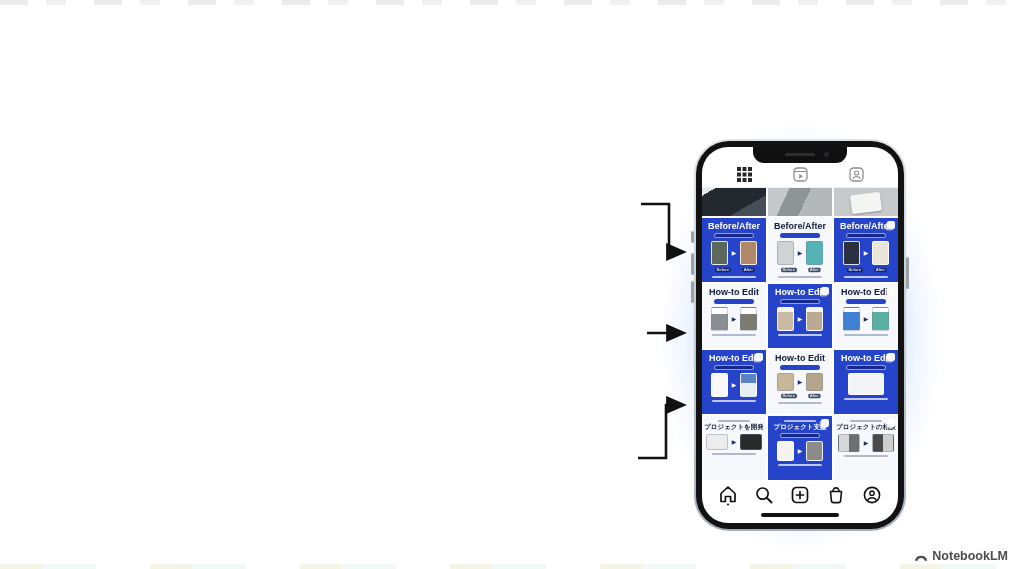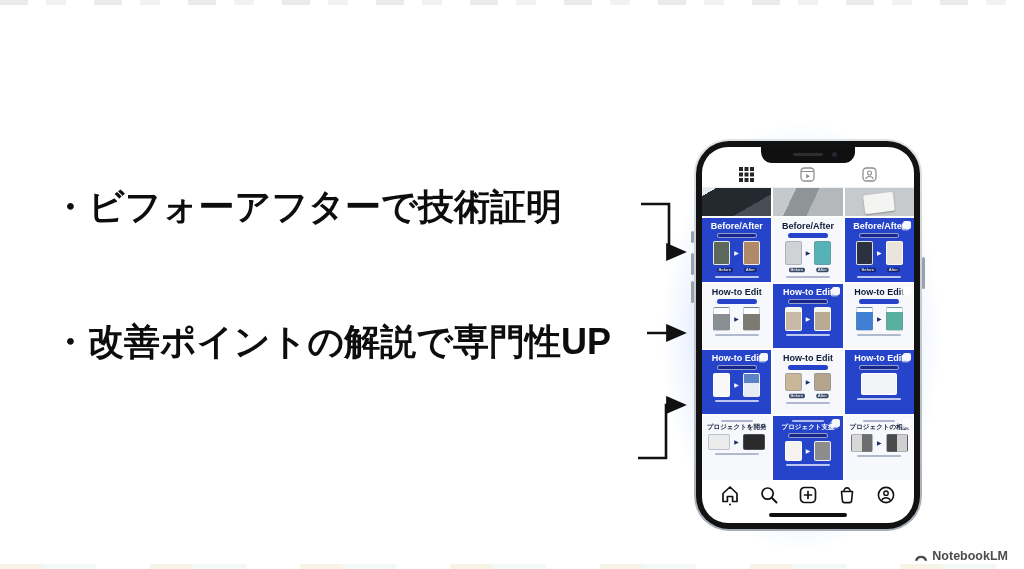--- a/index.html
+++ b/index.html
@@ -19,21 +19,21 @@
 
   
   #arrows{position:absolute;left:0;top:0;z-index:2;pointer-events:none;}
 
   
   .glow{position:absolute;left:648px;top:102px;width:306px;height:470px;z-index:1;
     background:radial-gradient(closest-side,rgba(120,160,250,.55) 45%,rgba(150,185,252,.38) 62%,rgba(190,212,255,.22) 76%,rgba(220,235,255,0) 92%);
     border-radius:60px;}
 
   
-  .phone{position:absolute;left:694px;top:139px;width:228px;height:392px;z-index:3;
+  .phone{position:absolute;left:694px;top:139px;width:212px;height:392px;z-index:3;
     border-radius:35px;background:linear-gradient(180deg,#dfe3e8,#a7aeb7);padding:2px;box-sizing:border-box;}
   .bezel{width:100%;height:100%;background:#121212;border-radius:33px;padding:6px;box-sizing:border-box;}
   .screen{width:100%;height:100%;background:#ffffff;border-radius:26px;position:relative;overflow:hidden;display:flex;flex-direction:column;}
   .notch{position:absolute;top:0;left:50%;transform:translateX(-50%);width:94px;height:16px;background:#101010;border-radius:0 0 11px 11px;z-index:5;}
   .speaker{position:absolute;top:6px;left:50%;transform:translateX(-50%);width:30px;height:3px;background:#2e2e2e;border-radius:2px;}
   .camdot{position:absolute;top:5px;right:18px;width:5px;height:5px;background:#272733;border-radius:50%;}
   .sidebtn{position:absolute;background:#9aa1a9;border-radius:2px;z-index:2;}
   .sb-l1{left:-3px;top:92px;width:3px;height:12px;}
   .sb-l2{left:-3px;top:114px;width:3px;height:22px;}
   .sb-l3{left:-3px;top:142px;width:3px;height:22px;}
@@ -86,22 +86,20 @@
   .watermark{position:absolute;right:16px;bottom:6px;display:flex;align-items:center;gap:4px;color:#4d4d4d;font-size:12.5px;font-weight:700;}
 </style>
 </head>
 <body>
 
 <div id="stage">
   <div class="top-dashes"></div>
   <div class="bottom-strip"></div>
 
 
-  <div class="bullet b1">・ビフォーアフターで技術証明</div>
-  <div class="bullet b2">・改善ポイントの解説で専門性UP</div>
 
   <svg id="arrows" width="1024" height="569">
     <defs>
       <marker id="ah" markerWidth="9" markerHeight="8" refX="6.5" refY="3.5" orient="auto">
         <path d="M0,0 L8,3.5 L0,7 z" fill="#111"></path>
       </marker>
     </defs>
     <path d="M641 204 H669 V252 H683" fill="none" stroke="#111" stroke-width="2.6" marker-end="url(#ah)"></path>
     <path d="M647 333 H683" fill="none" stroke="#111" stroke-width="2.6" marker-end="url(#ah)"></path>
     <path d="M638 458 H666 V405 H683" fill="none" stroke="#111" stroke-width="2.6" marker-end="url(#ah)"></path>

